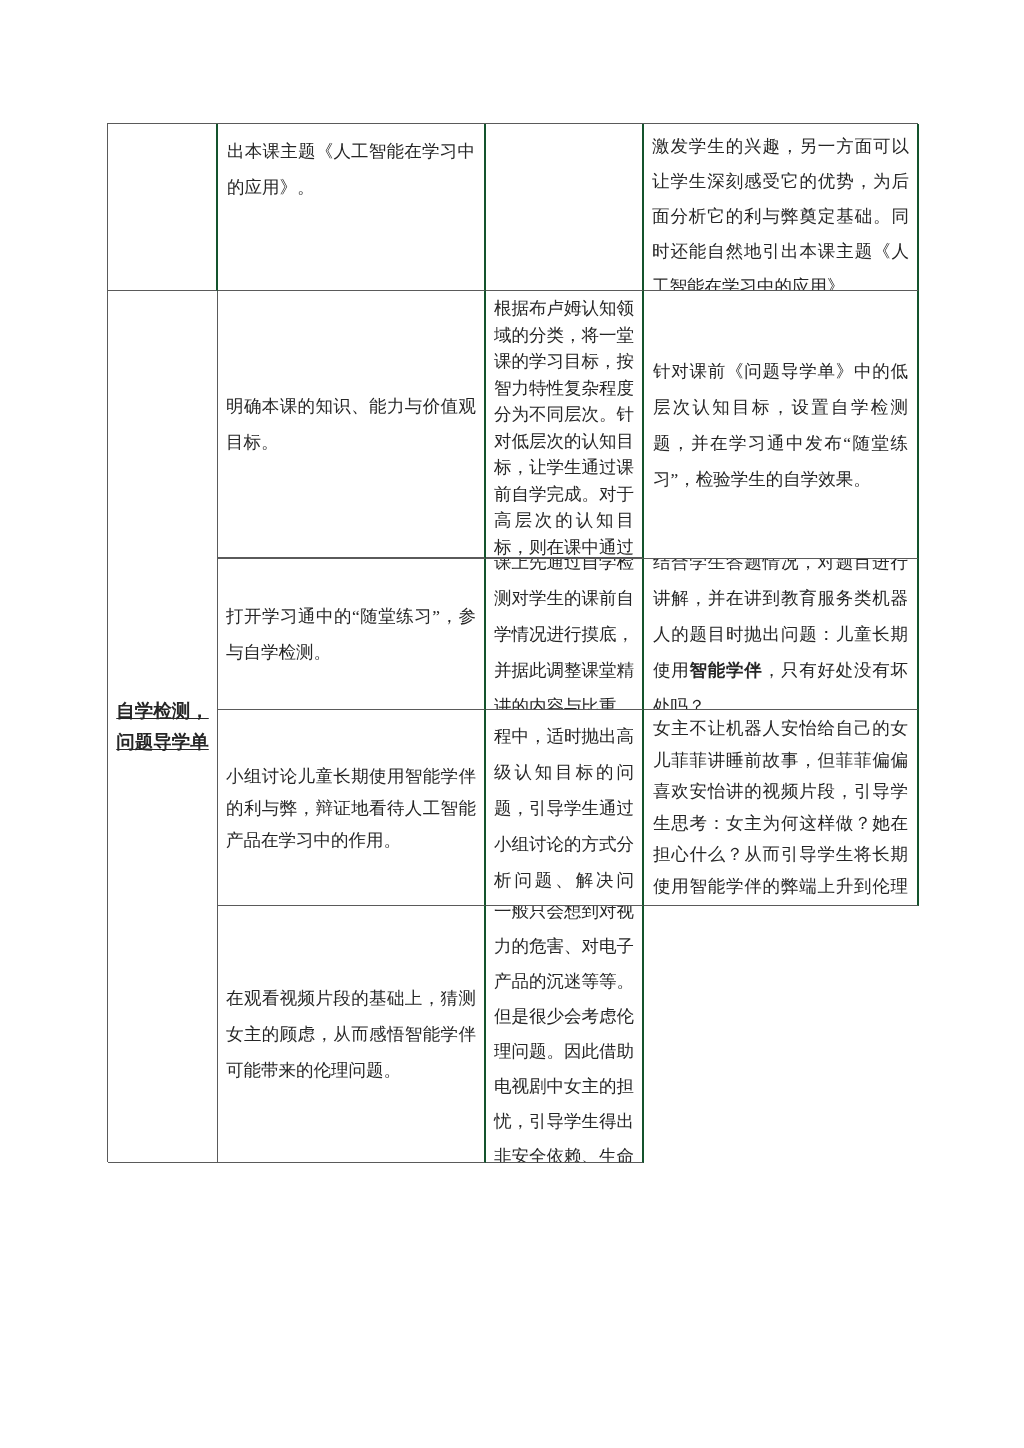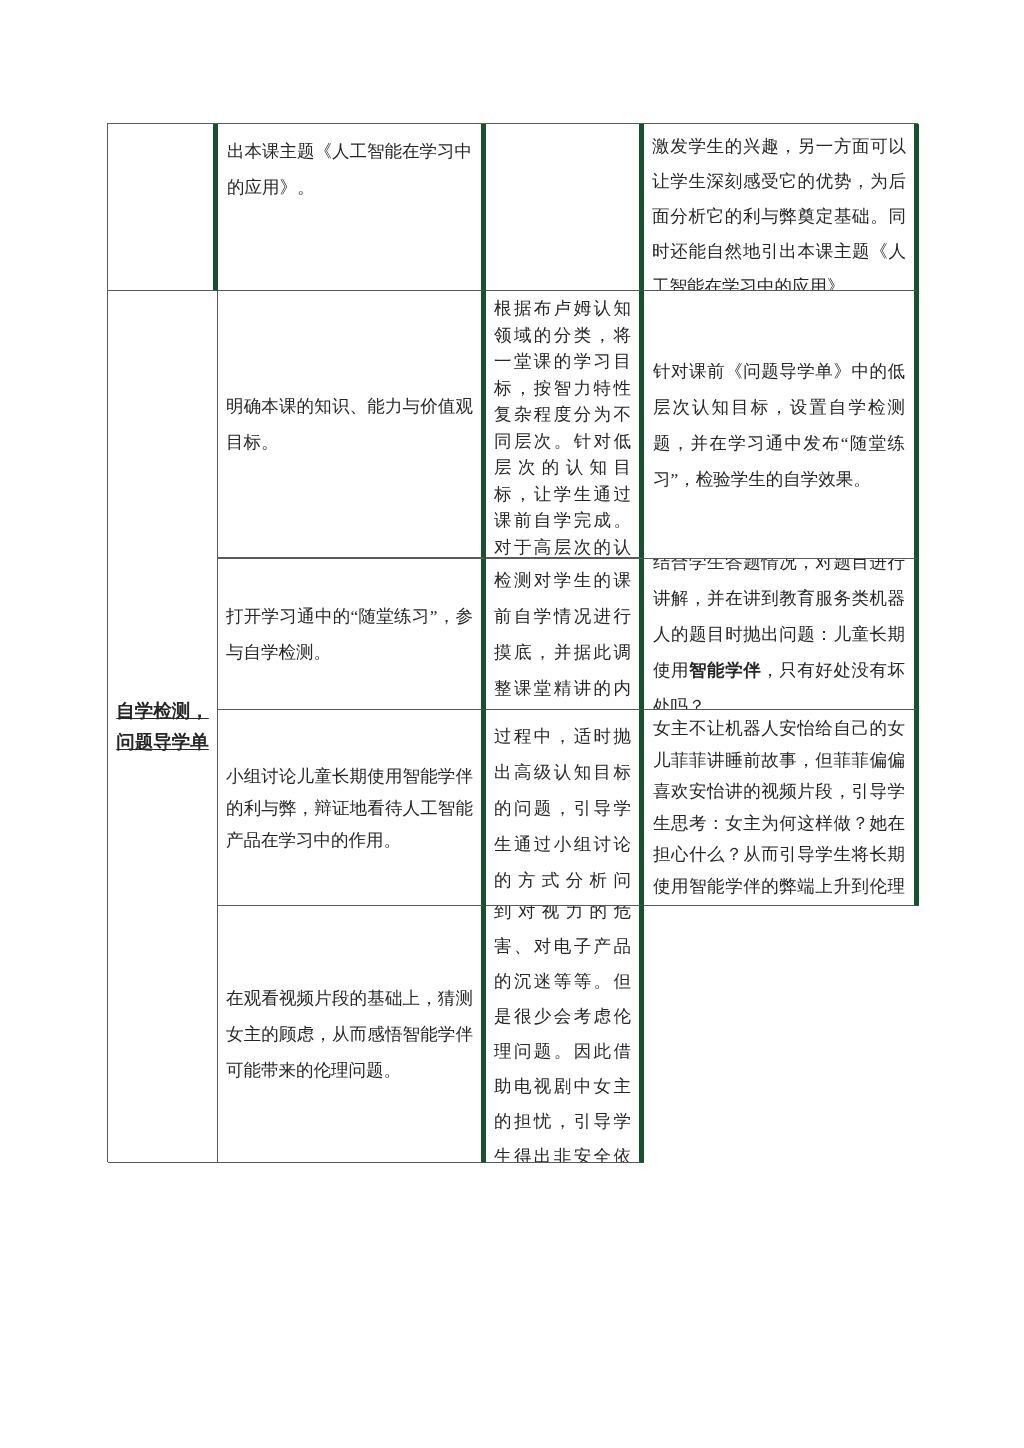--- a/index.html
+++ b/index.html
@@ -19,21 +19,21 @@
     top: 123px;
     width: 811px;
     height: 1039px;
     display: grid;
     grid-template-columns: 110px 268px 158px 275px;
     grid-template-rows: 167px 268px 151px 196px 257px;
     border-top: 1px solid #5a5a5a;
     border-left: 1px solid #5a5a5a;
   }
   .cell {
-    border-right: 5px solid #14532d;
+    border-right: 2px solid #14532d;
     border-bottom: 1px solid #5a5a5a;
     display: flex;
     flex-direction: column;
     justify-content: center;
     font-size: 17.5px;
     line-height: 36px;
     text-align: justify;
     text-justify: inter-character;
     overflow: hidden;
   }

